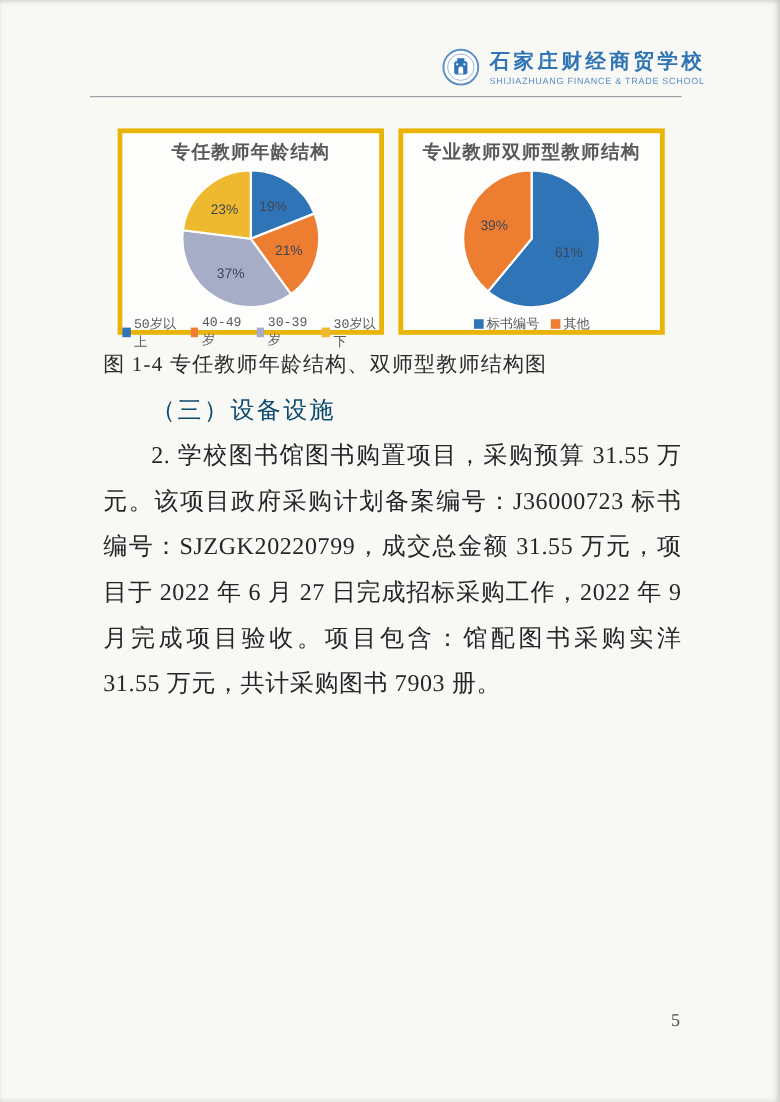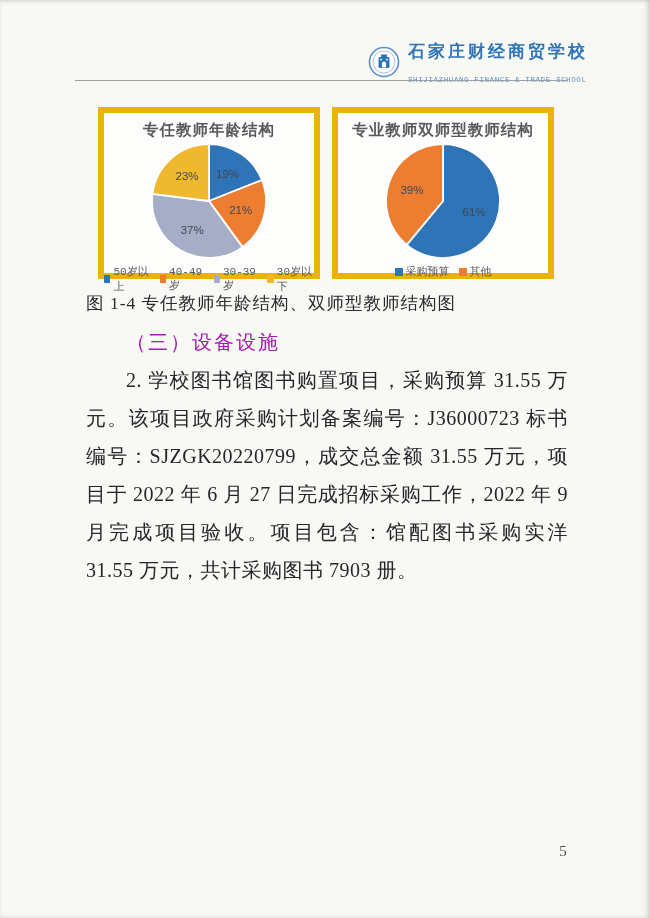--- a/index.html
+++ b/index.html
@@ -12,42 +12,42 @@
     overflow:hidden;
     box-shadow: inset -3px 0 4px rgba(150,150,150,.35), inset 0 2px 3px rgba(180,180,180,.25);
   }
 
   
   .header { position:absolute; top:40px; left:368px; display:flex; align-items:center; gap:8px; }
   .logo { width:32px; height:32px; flex:0 0 auto; }
   .brand { display:flex; flex-direction:column; }
   .brand-zh { color:#2e74b6; font-size:17px; font-weight:bold; letter-spacing:3px;
               font-family:"Liberation Sans","DejaVu Sans",sans-serif; white-space:nowrap; }
-  .brand-en { color:#5b8fc6; font-size:7.5px; letter-spacing:0.6px; margin-top:13px;
-              font-family:Liberation Mono, monospace; white-space:nowrap; }
+  .brand-en { color:#5b8fc6; font-size:7.5px; letter-spacing:0.6px; margin-top:0;
+              font-family:Liberation Sans, sans-serif; white-space:nowrap; }
   .header-rule { position:absolute; top:80px; left:75px; width:493px; height:0;
                  border-top:1.5px solid #9aa0a6; }
 
   
   .charts-row { position:absolute; top:107px; left:98px; display:flex; gap:12px; }
-  .chart-panel { width:222px; height:172px; background:#fdfdfc; border:6px solid #eab308;
+  .chart-panel { width:222px; height:172px; background:#fdfdfc; border:4px solid #eab308;
                  display:flex; flex-direction:column; align-items:center; padding-top:8px; }
   .chart-title { color:#595959; font-size:15.5px; font-weight:bold; letter-spacing:1px;
                  font-family:"Liberation Sans","DejaVu Sans",sans-serif; line-height:1.1; }
   .pie-wrap { flex:1; display:flex; align-items:center; justify-content:center; }
   .legend { display:flex; gap:9px; align-items:center; justify-content:center; margin-bottom:9px;
             font-family:Liberation Mono, monospace; }
   .legend-item { display:flex; align-items:center; gap:3px; color:#595959; font-size:11px; }
   .legend-swatch { width:8px; height:8px; display:inline-block; }
 
   
   .caption { position:absolute; top:291px; left:86px; width:482px; 
              font-size:17.5px; color:#2b2b2e; letter-spacing:1px; }
   .content { position:absolute; top:323px; left:86px; width:482px; }
-  .section-heading { font-size:20px; color:#a21caf; letter-spacing:2px;
+  .section-heading { font-size:20px; color:#0c4a6e; letter-spacing:2px;
                      text-indent:2em; line-height:38px; }
   .content p { font-size:20px; color:#26262a; line-height:38px; text-align:justify;
                text-indent:2em; letter-spacing:0.5px; }
 
   .page-number { position:absolute; top:843px; left:548px; width:30px; text-align:center;
                  font-size:15px; color:#4a4a4e; }
 </style>
 </head>
 <body>
 
@@ -110,21 +110,21 @@
           <svg viewBox="0 0 126 126" width="126" height="126">
             <path d="M 63 63 L 63.00 6.00 A 57 57 0 1 1 26.67 106.92 Z" fill="#2e74b6" stroke="#ffffff" stroke-width="1.8" stroke-linejoin="round"></path>
             <text x="94.1" y="78.2" text-anchor="middle" font-size="11.5" font-family="&quot;Liberation Sans&quot;,&quot;DejaVu Sans&quot;,sans-serif" fill="#3f4756">61%</text>
             <path d="M 63 63 L 26.67 106.92 A 57 57 0 0 1 63.00 6.00 Z" fill="#ed7d31" stroke="#ffffff" stroke-width="1.8" stroke-linejoin="round"></path>
             <text x="31.9" y="55.8" text-anchor="middle" font-size="11.5" font-family="&quot;Liberation Sans&quot;,&quot;DejaVu Sans&quot;,sans-serif" fill="#3f4756">39%</text>
           </svg>
         </div>
       <div class="legend">
           <span class="legend-item">
             <span class="legend-swatch" style="background: rgb(46, 116, 182);"></span>
-            <span>采购预算</span>
+            <span>标书编号</span>
           </span>
           <span class="legend-item">
             <span class="legend-swatch" style="background: rgb(237, 125, 49);"></span>
             <span>其他</span>
           </span>
         </div>
     </div>
   </div>
 
   <div class="caption">图 1-4 专任教师年龄结构、双师型教师结构图</div>

